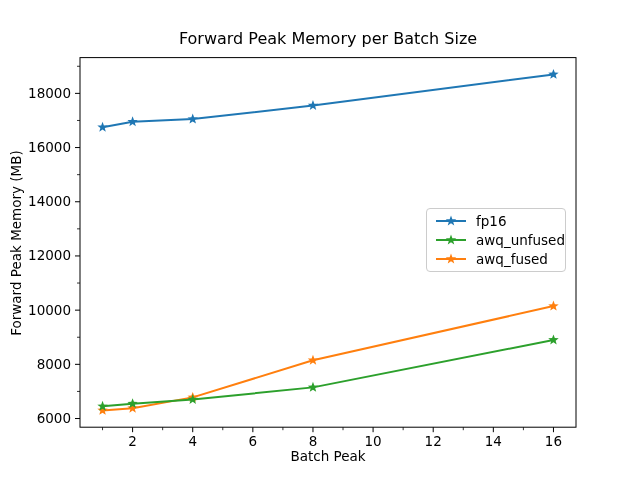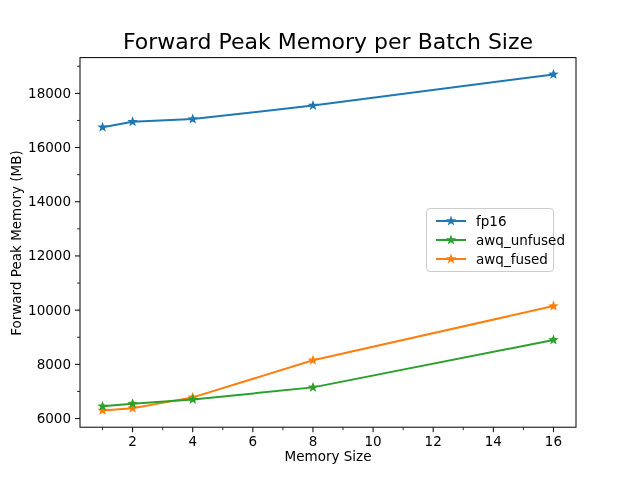--- a/index.html
+++ b/index.html
@@ -14,21 +14,21 @@
   .figure svg.plot { position: absolute; left: 0; top: 0; }
   svg.plot text {
     font-family: "DejaVu Sans", sans-serif;
     font-size: 13.5px;
     fill: #000000;
   }
   .chart-title {
     position: absolute;
     left: 80px; top: 29px; width: 496px;
     text-align: center;
-    font-size: 22px;
+    font-size: 16px;
     color: #000000;
     white-space: nowrap;
   }
   .x-label {
     position: absolute;
     left: 80px; top: 448px; width: 496px;
     text-align: center;
     font-size: 13.5px;
     color: #000000;
   }
@@ -37,21 +37,21 @@
     left: -104px; top: 235px; width: 240px;
     text-align: center;
     transform: rotate(-90deg);
     font-size: 13.5px;
     color: #000000;
     white-space: nowrap;
   }
   .legend {
     position: absolute;
     left: 426px; top: 208px;
-    width: 128px; height: 64px;
+    width: 140px; height: 64px;
     background: rgba(255,255,255,0.9);
     border: 1px solid #cccccc;
     border-radius: 4px;
     padding: 3px 6px 3px 8px;
     box-sizing: border-box;
     display: flex;
     flex-direction: column;
     justify-content: space-around;
   }
   .legend-item {
@@ -129,21 +129,21 @@
       <path d="M102.55,406.34L132.61,403.63L192.73,399.56L312.97,387.37L553.45,339.95" fill="none" stroke="#2ca02c" stroke-width="2" stroke-linejoin="round"></path>
       <path d="M102.55,400.84L103.90,404.47L107.78,404.64L104.73,407.05L105.78,410.79L102.55,408.64L99.31,410.79L100.36,407.05L97.31,404.64L101.19,404.47Z" fill="#2ca02c"></path>
       <path d="M132.61,398.13L133.96,401.77L137.84,401.93L134.79,404.34L135.84,408.08L132.61,405.93L129.37,408.08L130.42,404.34L127.38,401.93L131.25,401.77Z" fill="#2ca02c"></path>
       <path d="M192.73,394.06L194.08,397.70L197.96,397.86L194.91,400.27L195.96,404.01L192.73,401.86L189.49,404.01L190.54,400.27L187.50,397.86L191.38,397.70Z" fill="#2ca02c"></path>
       <path d="M312.97,381.87L314.32,385.51L318.20,385.67L315.16,388.08L316.20,391.82L312.97,389.67L309.74,391.82L310.78,388.08L307.74,385.67L311.62,385.51Z" fill="#2ca02c"></path>
       <path d="M553.45,334.45L554.81,338.09L558.69,338.25L555.64,340.66L556.69,344.40L553.45,342.25L550.22,344.40L551.27,340.66L548.22,338.25L552.10,338.09Z" fill="#2ca02c"></path>
     </svg>
 
   <div class="chart-title">Forward Peak Memory per Batch Size</div>
 
-  <div class="x-label">Memory Size</div>
+  <div class="x-label">Batch Peak</div>
 
   <div class="y-label">Forward Peak Memory (MB)</div>
 
   <div class="legend">
     <div class="legend-item">
       <svg class="swatch" width="32" height="18">
           <line x1="1" y1="9" x2="31" y2="9" stroke="#1f77b4" stroke-width="2"></line>
           <path d="M16.00,3.50L17.35,7.14L21.23,7.30L18.19,9.71L19.23,13.45L16.00,11.30L12.77,13.45L13.81,9.71L10.77,7.30L14.65,7.14Z" fill="#1f77b4"></path>
         </svg>
       <span class="label">fp16</span>

